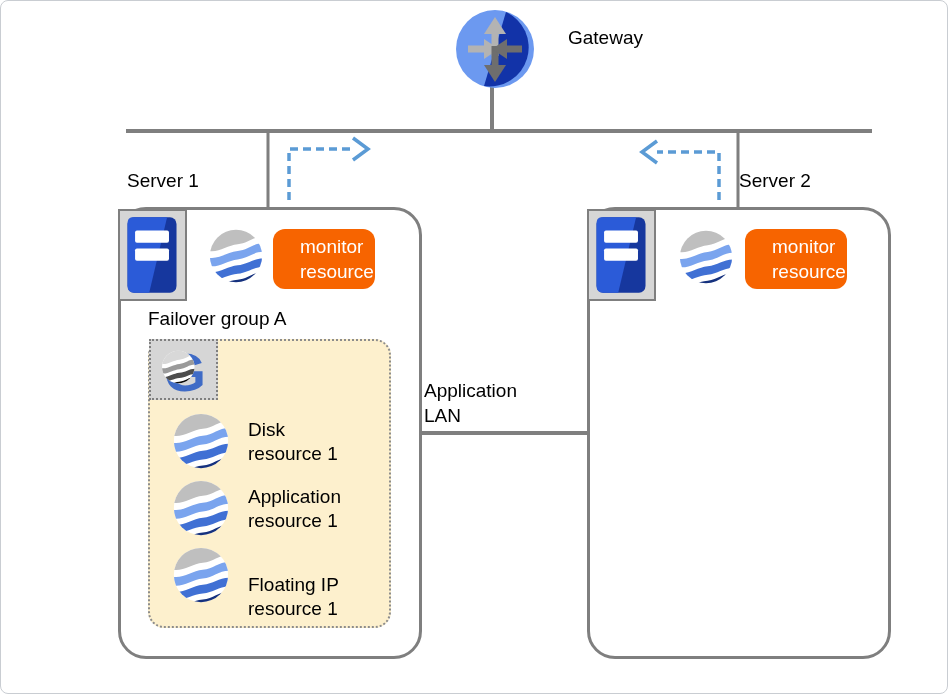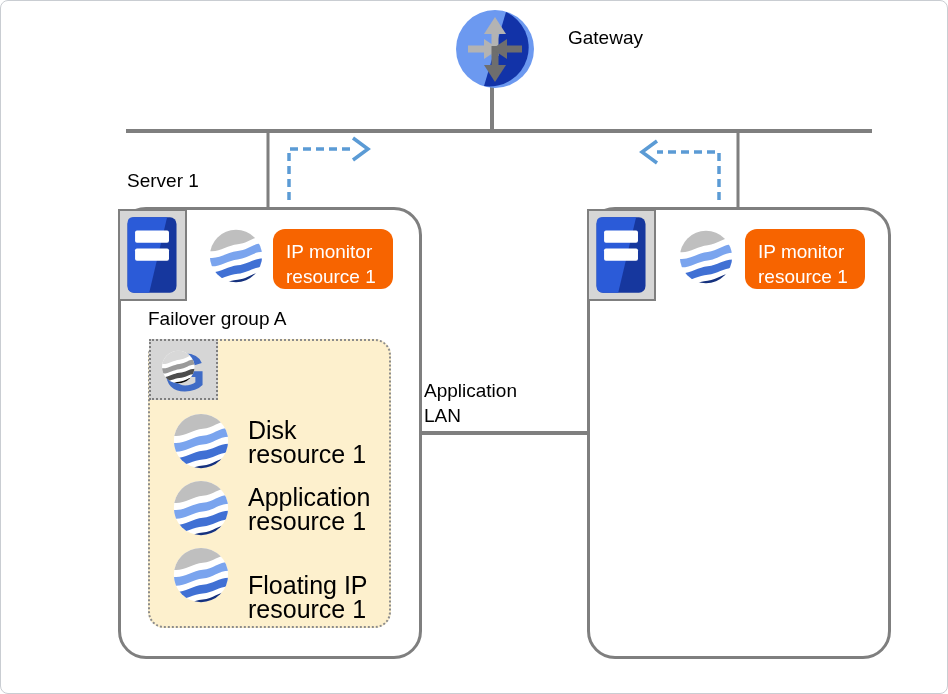--- a/index.html
+++ b/index.html
@@ -13,34 +13,34 @@
   .lines-layer{position:absolute;left:0;top:0;width:948px;height:694px;pointer-events:none;}
   .server-box{
     position:absolute;width:304px;height:452px;background:#ffffff;
     border:3px solid #7f7f7f;border-radius:28px;box-sizing:border-box;
   }
   .icon-frame{
     position:absolute;width:69px;height:92px;background:#d6d6d6;
     border:2px solid #7f7f7f;box-sizing:border-box;
   }
   .badge{
-    position:absolute;width:120px;height:60px;background:#f76400;border-radius:12px;
+    position:absolute;width:102px;height:60px;background:#f76400;border-radius:12px;
     color:#ffffff;font-size:19px;line-height:25px;display:flex;flex-direction:column;
-    justify-content:flex-end;padding-left:13px;box-sizing:border-box;
+    justify-content:center;padding-left:27px;box-sizing:border-box;
   }
   .group-box{
     position:absolute;left:147px;top:338px;width:243px;height:289px;
     background:#fdf0cd;border:2px dotted #8c8c8c;border-radius:16px;box-sizing:border-box;
   }
   .group-icon-frame{
     position:absolute;left:148px;top:338px;width:69px;height:61px;background:#d6d6d6;
     border:2px dotted #7f7f7f;box-sizing:border-box;
   }
   .sphere{position:absolute;width:54px;height:54px;}
-  .res-text{position:absolute;font-size:25px;line-height:24px;white-space:nowrap;}
+  .res-text{position:absolute;font-size:19px;line-height:24px;white-space:nowrap;}
   .center{text-align:left;}
 </style>
 </head>
 <body>
 
 <div class="canvas">
 
   <svg width="0" height="0" style="position:absolute" aria-hidden="true">
     <defs>
       <clipPath id="circ64">
@@ -98,20 +98,21 @@
     <g fill="#6E6E6E">
       <rect x="36.5" y="37" width="7" height="22"></rect>
       <polygon points="40,73 29,56 51,56"></polygon>
       <rect x="51" y="36.5" width="16" height="7"></rect>
       <polygon points="37,40 52,30 52,50"></polygon>
     </g>
   </svg>
   <div class="abs label" style="left:567px;top:24px;">Gateway</div>
 
   <div class="abs label center" style="left:126px;top:167px;width:150px;">Server 1</div>
+  <div class="abs label center" style="left:738px;top:167px;width:150px;">Server 2</div>
 
   <div class="server-box" style="left:117px;top:206px;"></div>
 
   <div class="server-box" style="left:586px;top:206px;"></div>
 
   <div class="abs label center" style="left:423px;top:377px;width:163px;line-height:25px;">
     <div>Application</div>
     <div>LAN</div>
   </div>
 

